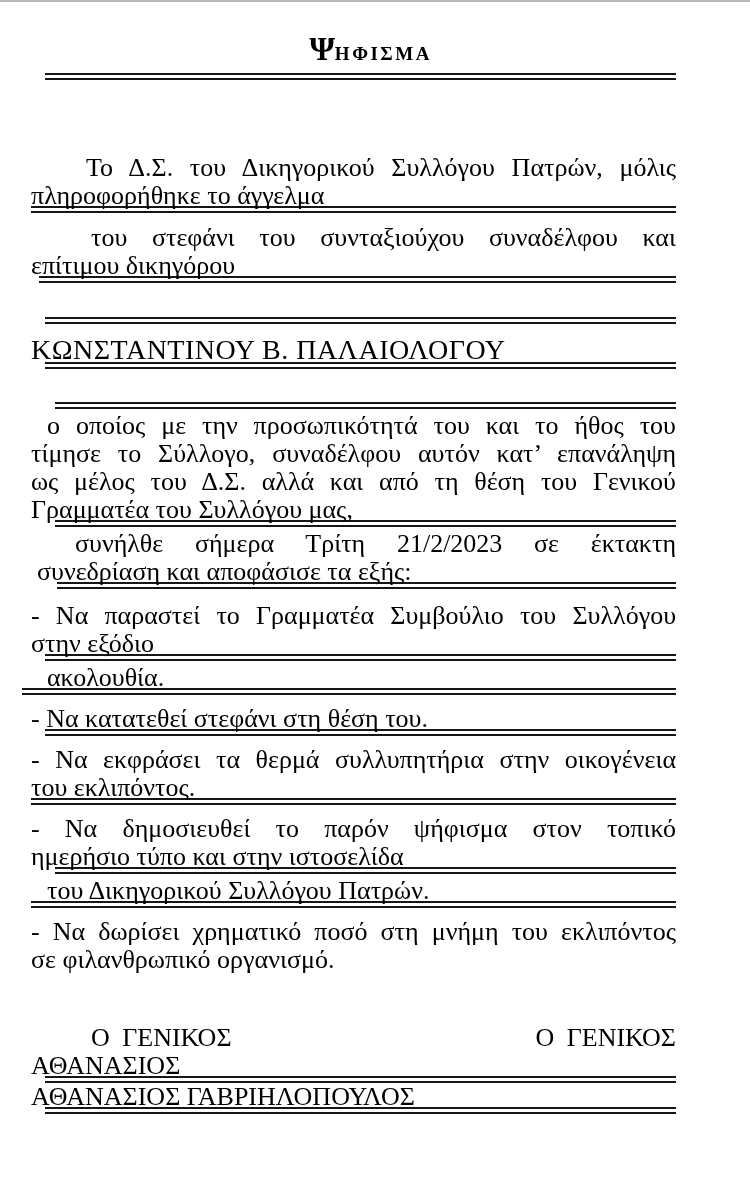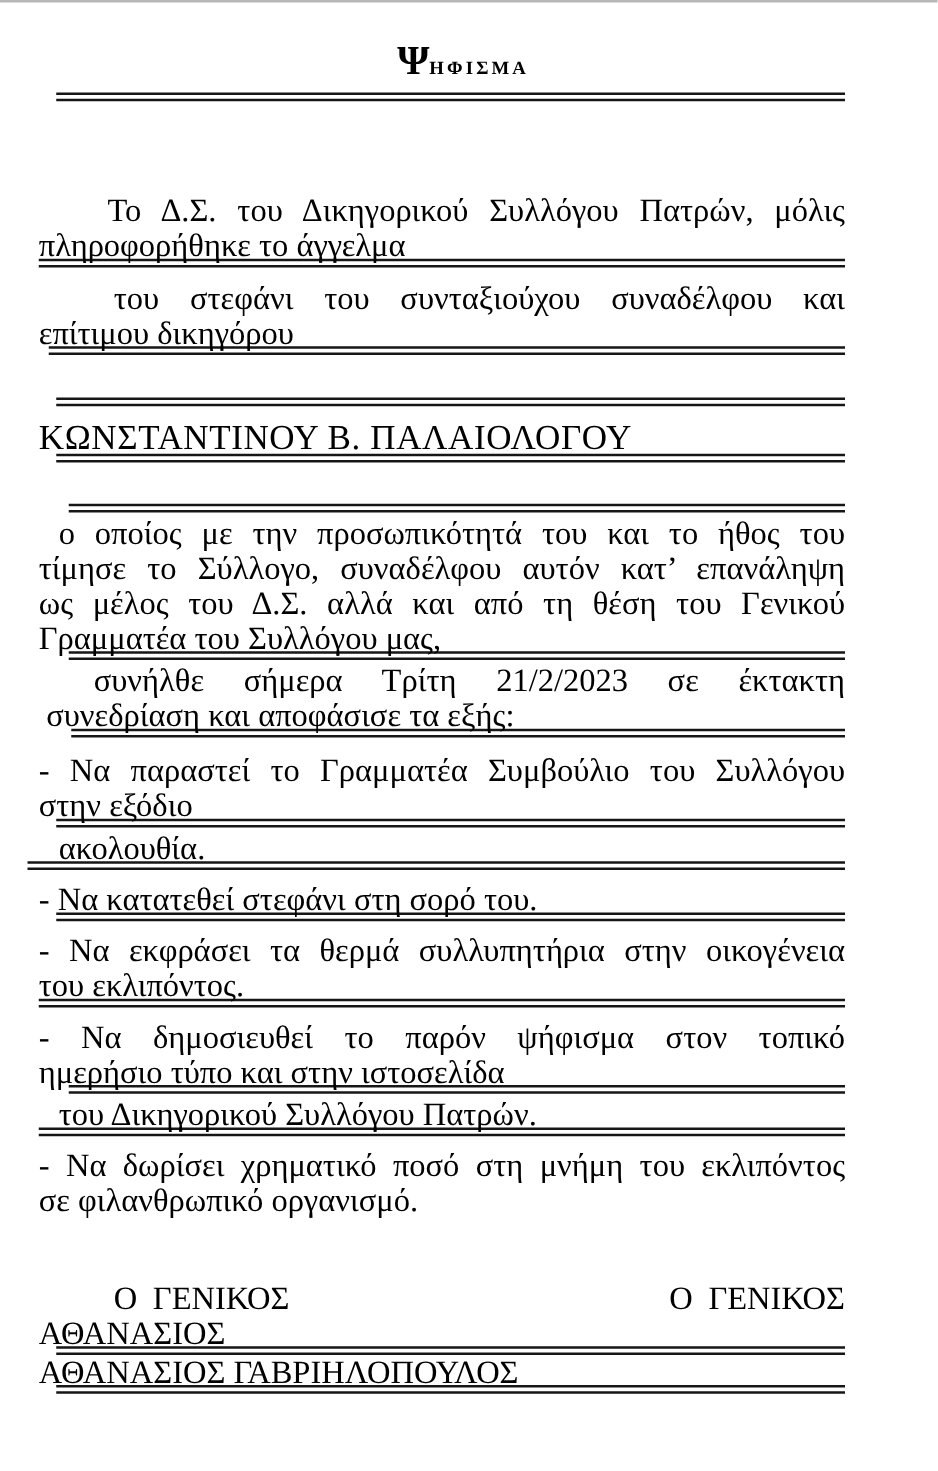--- a/index.html
+++ b/index.html
@@ -35,21 +35,21 @@
   .mlneg { margin-left: -9px; }
 
   .title-row {
     text-align: center;
     line-height: 34px;
     margin-top: 30px;
     padding-left: 34px;
     font-weight: bold;
   }
   .t-big  { font-size: 33px; }
-  .t-rest { font-size: 15px; letter-spacing: 2.5px; }
+  .t-rest { font-size: 19px; letter-spacing: 2.5px; }
 
   .name-row {
     font-weight: normal;
     font-size: 28px;
     line-height: 32px;
     text-align: left;
     letter-spacing: 0.5px;
     margin-top: 10px;
   }
 
@@ -100,21 +100,21 @@
   <div class="line ind6">συνεδρίαση και αποφάσισε τα εξής:</div>
   <div class="rule tight ml26"></div>
 
   <div class="line j mt13">- Να παραστεί το Γραμματέα Συμβούλιο του Συλλόγου</div>
   <div class="line">στην εξόδιο</div>
   <div class="rule tight ml14"></div>
 
   <div class="line ind16 mt3">ακολουθία.</div>
   <div class="rule tight mlneg"></div>
 
-  <div class="line mt10">- Να κατατεθεί στεφάνι στη σορό του.</div>
+  <div class="line mt10">- Να κατατεθεί στεφάνι στη θέση του.</div>
   <div class="rule tight ml14"></div>
 
   <div class="line j mt10">- Να εκφράσει τα θερμά συλλυπητήρια στην οικογένεια</div>
   <div class="line">του εκλιπόντος.</div>
   <div class="rule tight"></div>
 
   <div class="line j mt10">- Να δημοσιευθεί το παρόν ψήφισμα στον τοπικό</div>
   <div class="line">ημερήσιο τύπο και στην ιστοσελίδα</div>
   <div class="rule tight ml24"></div>
 

